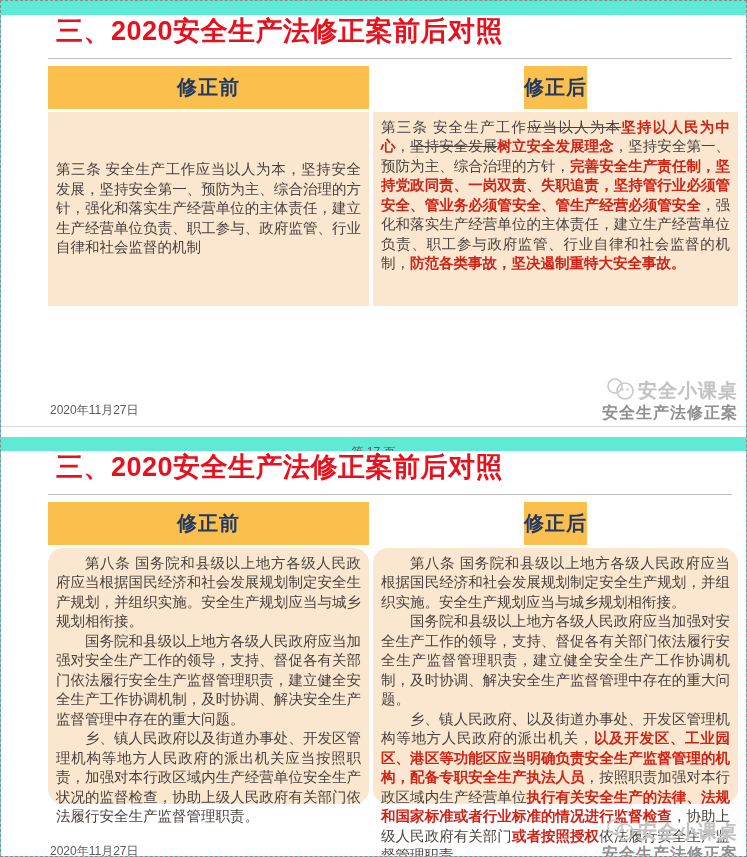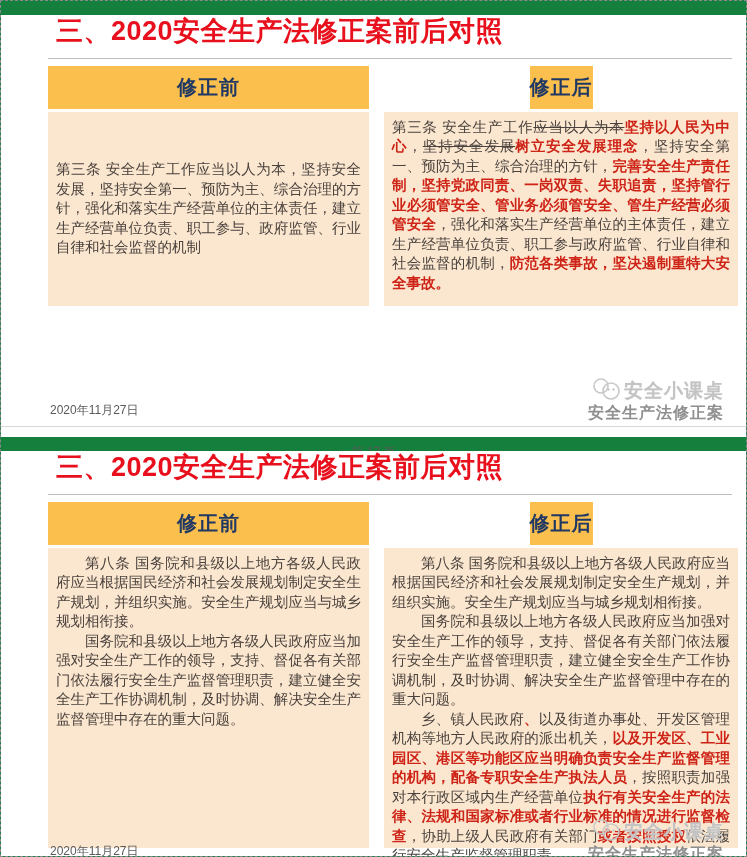--- a/index.html
+++ b/index.html
@@ -9,21 +9,21 @@
     --cream:#fbe7cf;
     --body-text:#4a423d;
     --red:#ce2317;
     --footer-gray:#595959;
   }
   *{margin:0;padding:0;box-sizing:border-box;}
   html,body{background:#fff;}
   body{font-family:"Liberation Sans","DejaVu Sans",sans-serif;}
   .page{
     width:747px;height:857px;
-    background:#15803d;
+    background:#5eead4;
     border:1px dashed #8a8a8a;
     position:relative;
     overflow:hidden;
   }
   .slide{
     position:relative;
     background:#fff;
   }
   .slide-1{height:412px;margin-top:6px;border-bottom:1px solid #d9d9d9;}
   .slide-gap{height:10px;background:#fdfdfd;}
@@ -37,21 +37,21 @@
     line-height:1.25;
   }
   .title-rule{
     margin:9px 14px 0 47px;
     border-top:1px solid #bdbdbd;
     height:0;
   }
   .cmp-table{
     margin:7px 8px 0 47px;
     display:flex;
-    gap:15px;
+    gap:4px;
   }
   .col{display:flex;flex-direction:column;}
   .col-before{width:321px;flex:none;}
   .col-after{flex:1;align-items:center;}
   .col-header{
     background:var(--gold);
     color:var(--navy);
     font-weight:bold;
     font-size:20px;
     height:43px;
@@ -60,40 +60,40 @@
   }
   .cell-body{
     margin-top:3px;
     background:var(--cream);
     color:var(--body-text);
     font-size:14.5px;
     line-height:19.5px;
     padding:6px 8px;
     text-align:justify;
   }
-  .slide-1 .cell-body{height:194px;}
-  .slide-2 .cell-body{height:300px;}
+  .slide-1 .cell-body{height:194px;font-family:Liberation Serif, serif;}
+  .slide-2 .cell-body{height:256px;border-radius:15px;}
   .cell-body.center{display:flex;flex-direction:column;justify-content:center;}
   .cell-body.indent .para{text-indent:2em;}
   .seg-red{color:var(--red);font-weight:bold;}
   .seg-strike{text-decoration:line-through;}
   .footer{
     position:absolute;
     left:0;right:0;
     bottom:8px;
     height:16px;
     font-size:12px;
     color:var(--footer-gray);
     padding-left:36px;
   }
   .footer-date{position:absolute;left:49px;top:0;}
   .footer-page{position:absolute;left:0;right:0;text-align:center;top:8px;margin-top:34px;}
   .watermark{
     position:absolute;
-    right:22px;
+    right:8px;
     bottom:4px;
     text-align:center;
     line-height:1.05;
     z-index:5;
   }
   .wm-top{display:flex;align-items:center;justify-content:flex-end;gap:2px;}
   .wm-title{
     color:#c3c3c3;
     font-size:19px;
     font-weight:bold;
@@ -158,20 +158,21 @@
   <div class="slide slide-2">
     <div class="slide-title">三、2020安全生产法修正案前后对照</div>
     <div class="title-rule"></div>
 
     <div class="cmp-table">
       <div class="col col-before">
         <div class="col-header">修正前</div>
         <div class="cell-body indent">
             <p class="para"><span class="seg-n">第八条  国务院和县级以上地方各级人民政府应当根据国民经济和社会发展规划制定安全生产规划，并组织实施。安全生产规划应当与城乡规划相衔接。</span></p>
             <p class="para"><span class="seg-n">国务院和县级以上地方各级人民政府应当加强对安全生产工作的领导，支持、督促各有关部门依法履行安全生产监督管理职责，建立健全安全生产工作协调机制，及时协调、解决安全生产监督管理中存在的重大问题。</span></p>
+            <p class="para"><span class="seg-n">乡、镇人民政府以及街道办事处、开发区管理机构等地方人民政府的派出机关应当按照职责，加强对本行政区域内生产经营单位安全生产状况的监督检查，协助上级人民政府有关部门依法履行安全生产监督管理职责。</span></p>
           </div>
       </div>
       <div class="col col-after">
         <div class="col-header">修正后</div>
         <div class="cell-body indent">
             <p class="para"><span class="seg-n">第八条  国务院和县级以上地方各级人民政府应当根据国民经济和社会发展规划制定安全生产规划，并组织实施。安全生产规划应当与城乡规划相衔接。</span></p>
             <p class="para"><span class="seg-n">国务院和县级以上地方各级人民政府应当加强对安全生产工作的领导，支持、督促各有关部门依法履行安全生产监督管理职责，建立健全安全生产工作协调机制，及时协调、解决安全生产监督管理中存在的重大问题。</span></p>
             <p class="para"><span class="seg-n">乡、镇人民政府</span><span class="seg-red">、</span><span class="seg-n">以及街道办事处、开发区管理机构等地方人民政府的派出机关，</span><span class="seg-red">以及开发区、工业园区、港区等功能区应当明确负责安全生产监督管理的机构，配备专职安全生产执法人员</span><span class="seg-n">，按照职责加强对本行政区域内生产经营单位</span><span class="seg-red">执行有关安全生产的法律、法规和国家标准或者行业标准的情况进行监督检查</span><span class="seg-n">，协助上级人民政府有关部门</span><span class="seg-red">或者按照授权</span><span class="seg-n">依法履行安全生产监督管理职责。</span></p>
           </div>
       </div>

